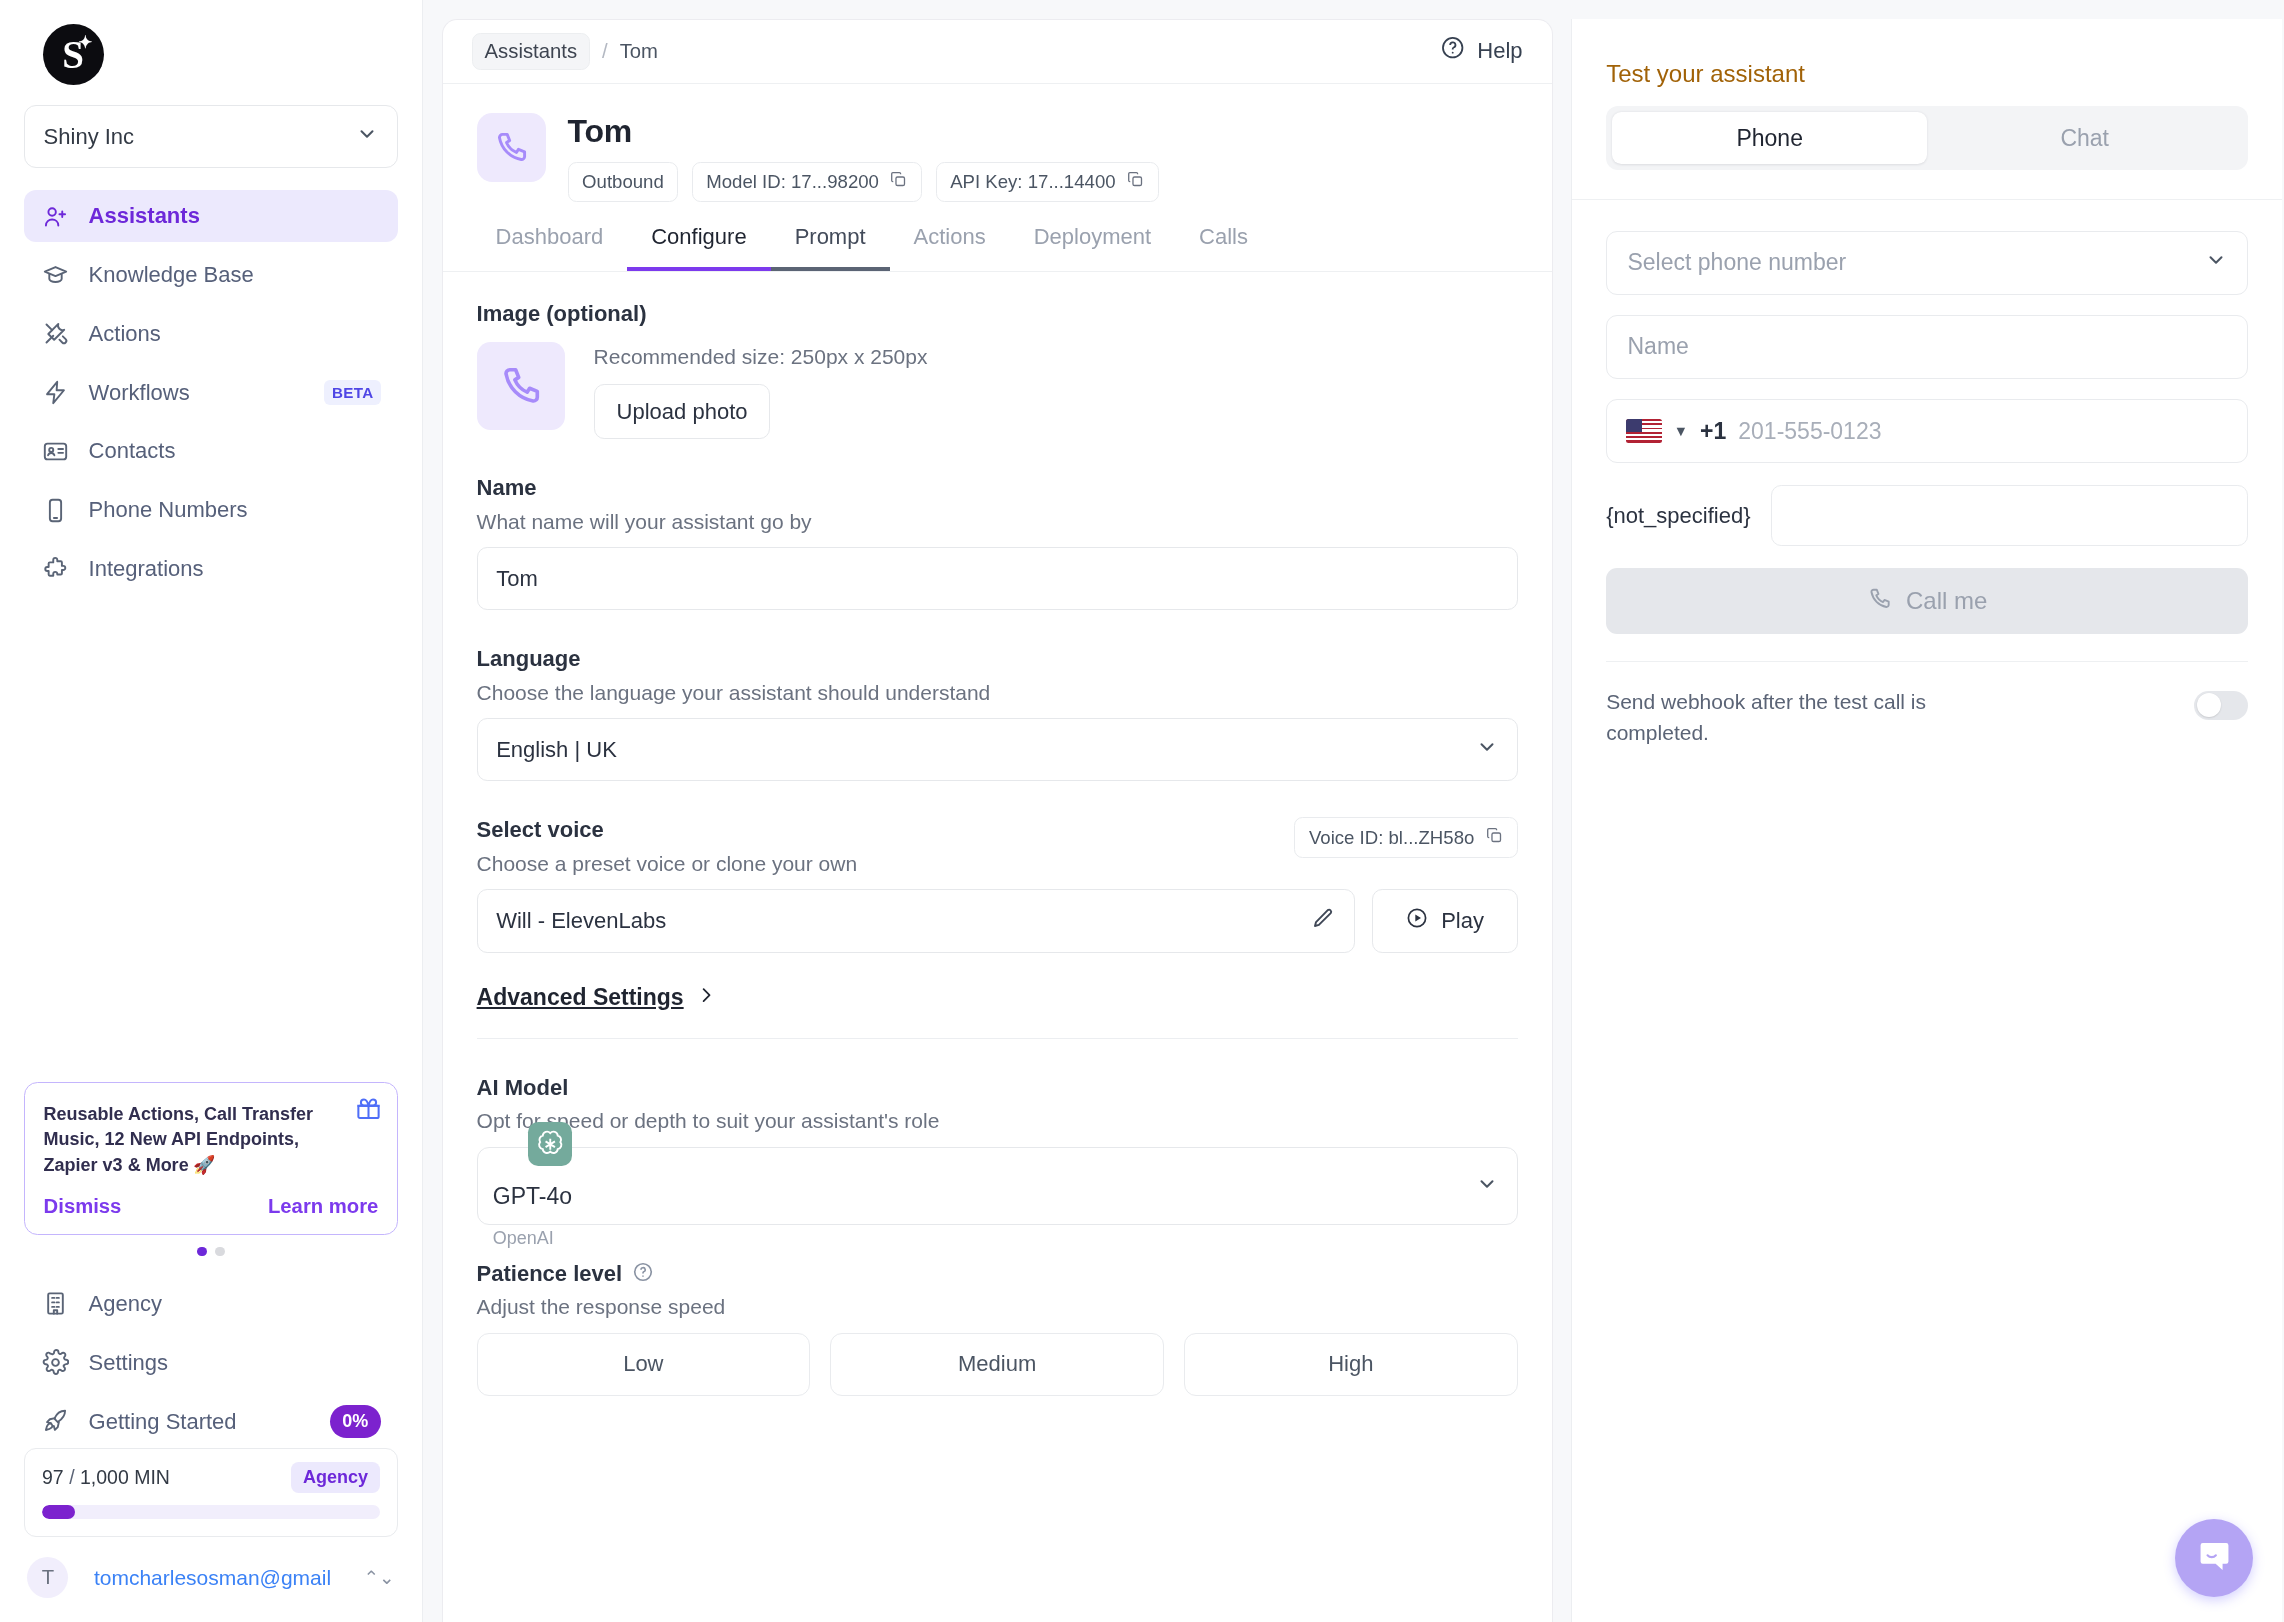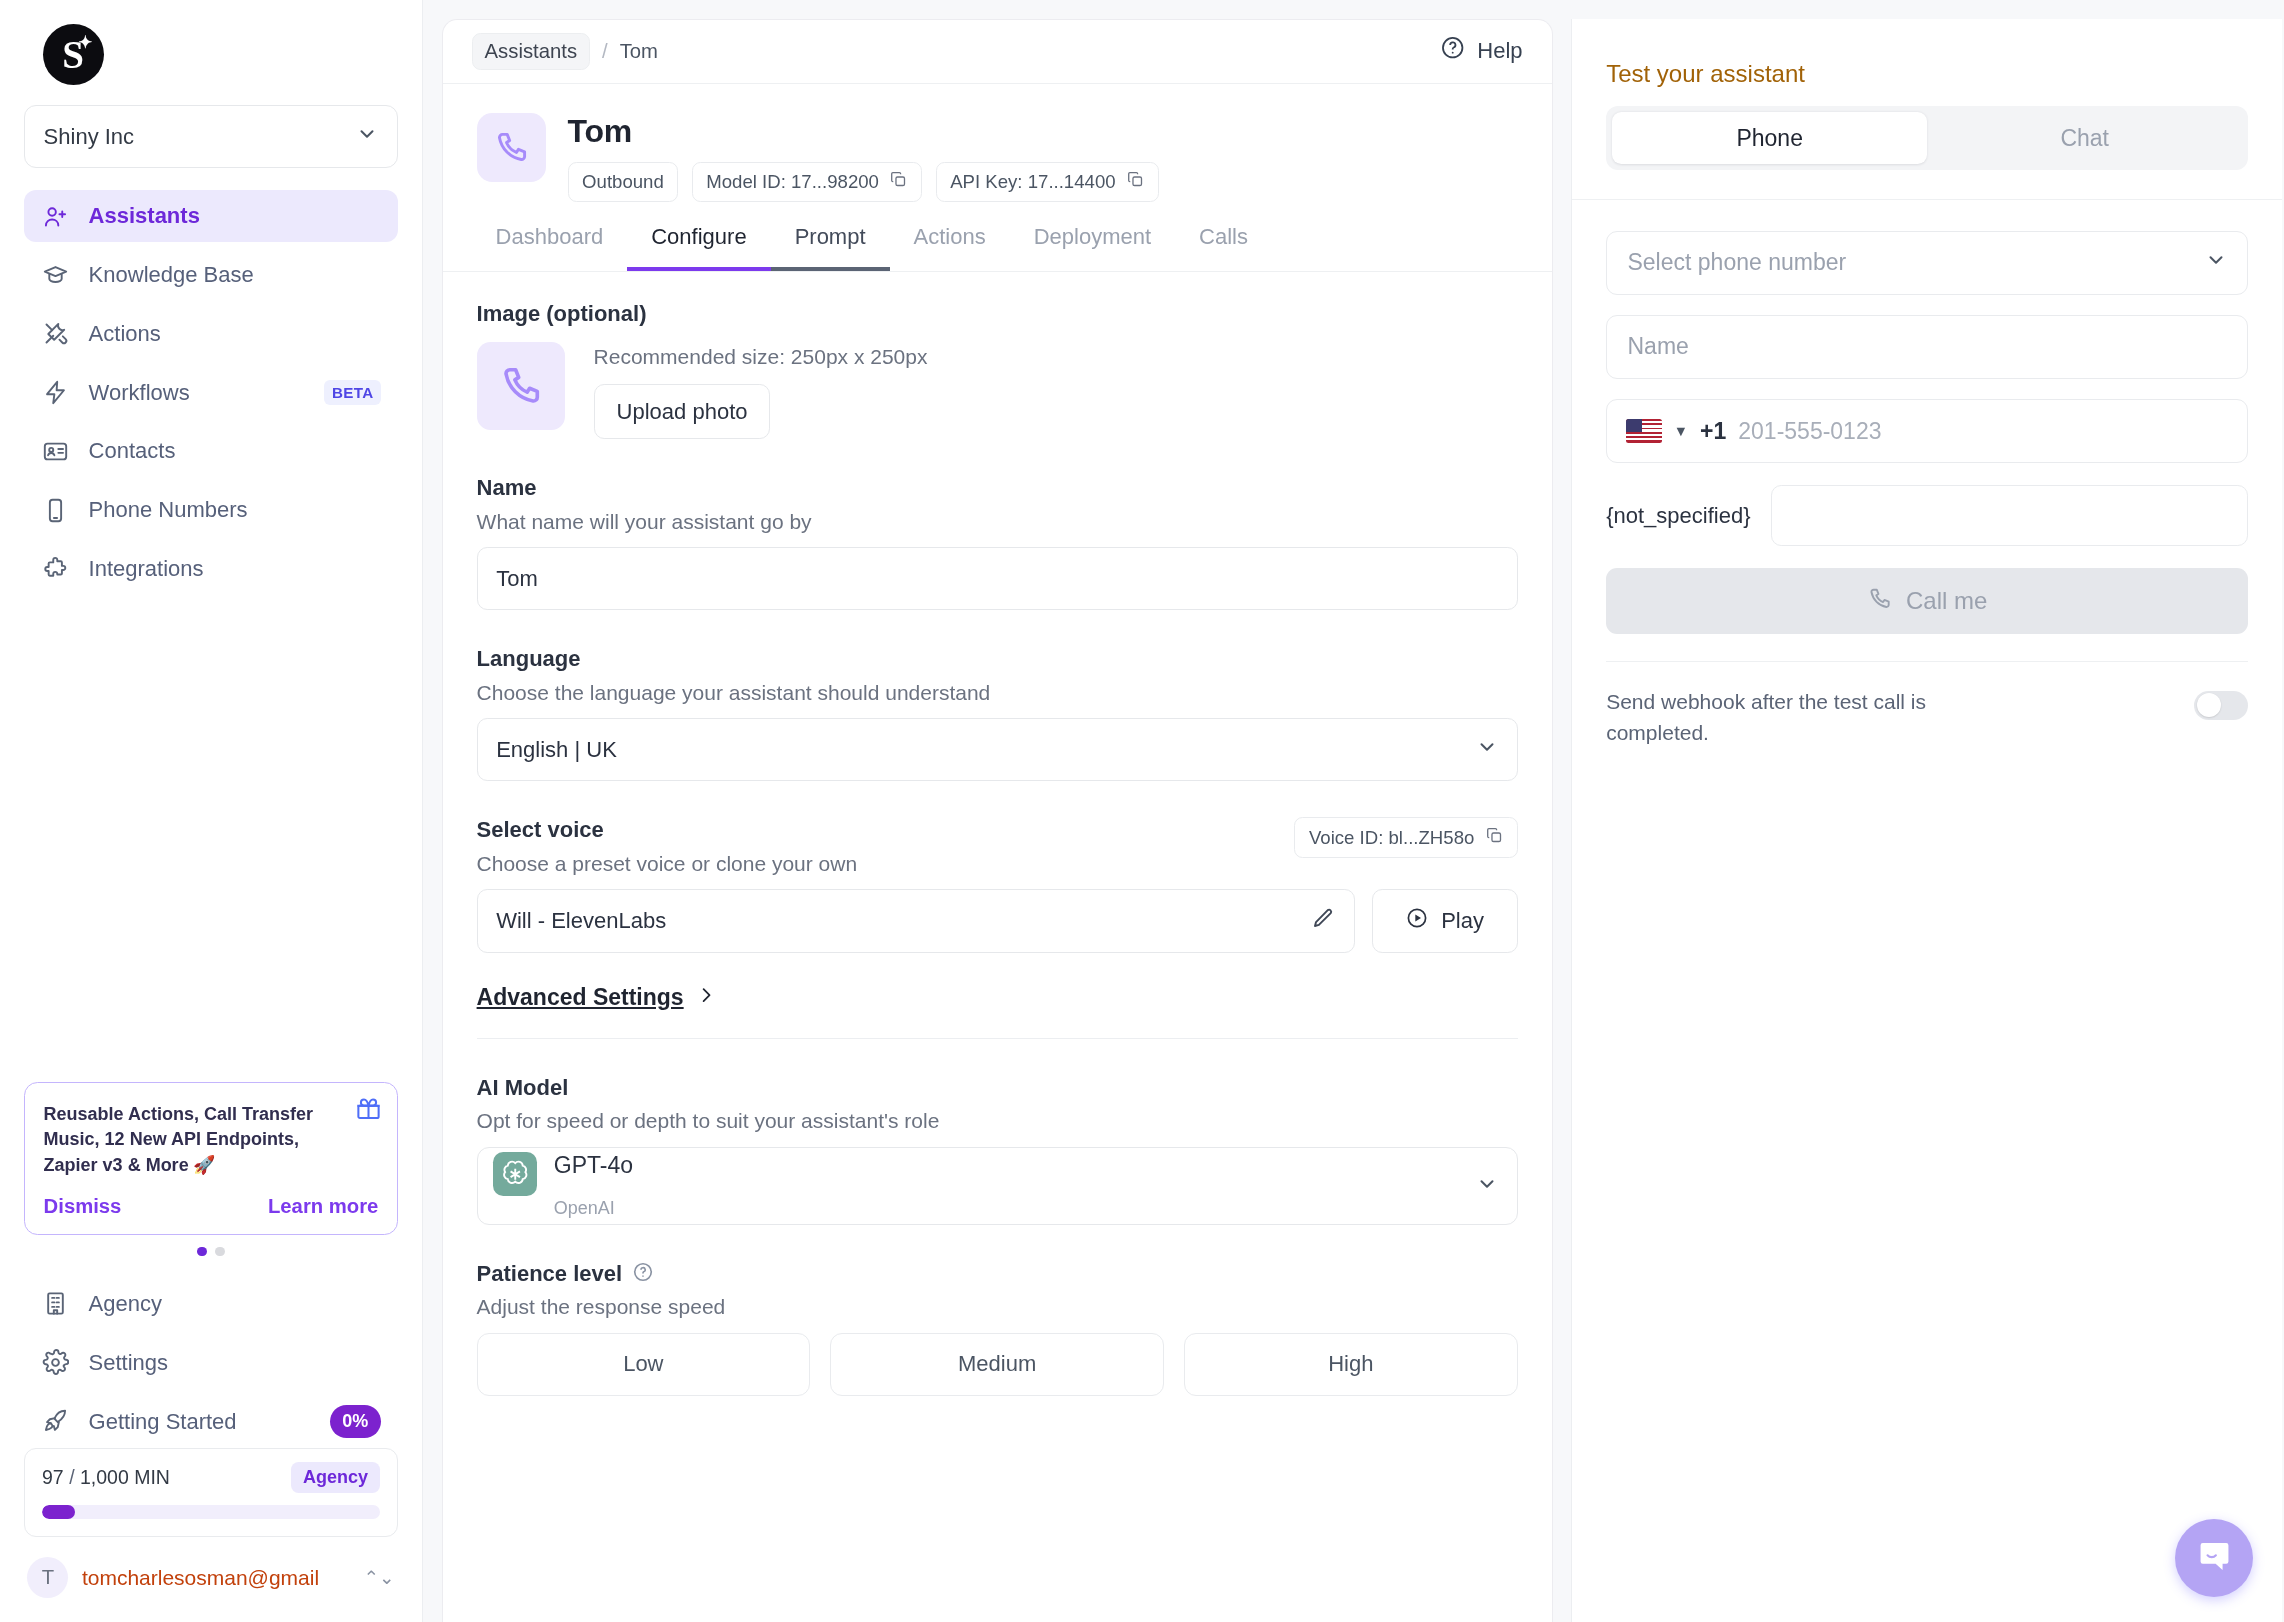--- a/index.html
+++ b/index.html
@@ -94,21 +94,21 @@
   .usage-chip { font-size:18px; font-weight:700; color:#6d28d9; background:#ece9fd; border-radius:7.6px; padding:5.1px 12px; }
   .usage-bar { margin-top: 12px; height: 13.5px; border-radius:846px; background:#f1eefc; overflow:hidden; }
   .usage-fill { height:100%; border-radius:846px; background:#7c22ce; }
 
   .user-row { display:flex; align-items:center; gap:13.5px; padding: 5.1px 3.4px 24px 3.4px; cursor:pointer; }
   .avatar {
     width:41px; height:41px; flex:0 0 41px; border-radius:50%;
     background:#f1eefc; color:#6b7280;
     display:flex; align-items:center; justify-content:center; font-size:20.3px;
   }
-  .user-mail { font-size:21px; color:#c2410c; white-space:nowrap; overflow:hidden; text-overflow:ellipsis; flex:1; }
+  .user-mail { font-size:21px; color:#3b82f6; white-space:nowrap; overflow:hidden; text-overflow:ellipsis; flex:1;margin-left:12px; }
   .updown { font-size:18.6px; color:#8a93a3; }
 
   
   .main-area { flex:1 1 auto; padding: 18.6px 0 0 18.6px; display:flex; }
   .center-card {
     width: 1111px; flex:0 0 1111px;
     background:#fff;
     border:0.8px solid #ececf0;
     border-radius: 15.2px 15.2px 0 0;
     border-bottom:none;
@@ -197,21 +197,21 @@
   .adv { margin-top: 30.5px; display:flex; align-items:center; gap:12px; cursor:pointer; }
   .adv span { font-size:23px; font-weight:700; color:#1f2430; text-decoration:underline; }
   .adv svg { width:20.3px; height:20.3px; fill:none; stroke:#1f2430; stroke-width:2.1; stroke-linecap:round; stroke-linejoin:round;}
   .divider { height:0.8px; background:#eceef1; margin: 27px 0 0 0; }
 
   .model-select {
     margin-top:13.5px; height:78px; border:0.8px solid #e6e8eb; border-radius:12px;
     display:flex; align-items:center; justify-content:space-between; padding: 0 18.6px 0 15.2px;
     background:#fff; cursor:pointer;
   }
-  .model-left { display:flex; align-items:flex-start; gap:17px; }
+  .model-left { display:flex; align-items:flex-end; gap:17px;flex-direction:column; }
   .oai {
     width:44px; height:44px; flex:0 0 44px; border-radius:10.2px; background:#74aa9c;
     display:flex; align-items:center; justify-content:center;
   }
   .oai svg { width:30.5px; height:30.5px; fill:none; stroke:#fff; stroke-width:1.5; }
   .model-name { font-size:23px; color:#2b3240; line-height:1.15; }
   .model-vendor { font-size:18px; color:#9aa1ae; margin-top:19px; }
 
   .pat-head { display:flex; align-items:center; gap:10.2px; }
   .qmark svg { width:22px; height:22px; fill:none; stroke:#8a93a3; stroke-width:1.8; }

